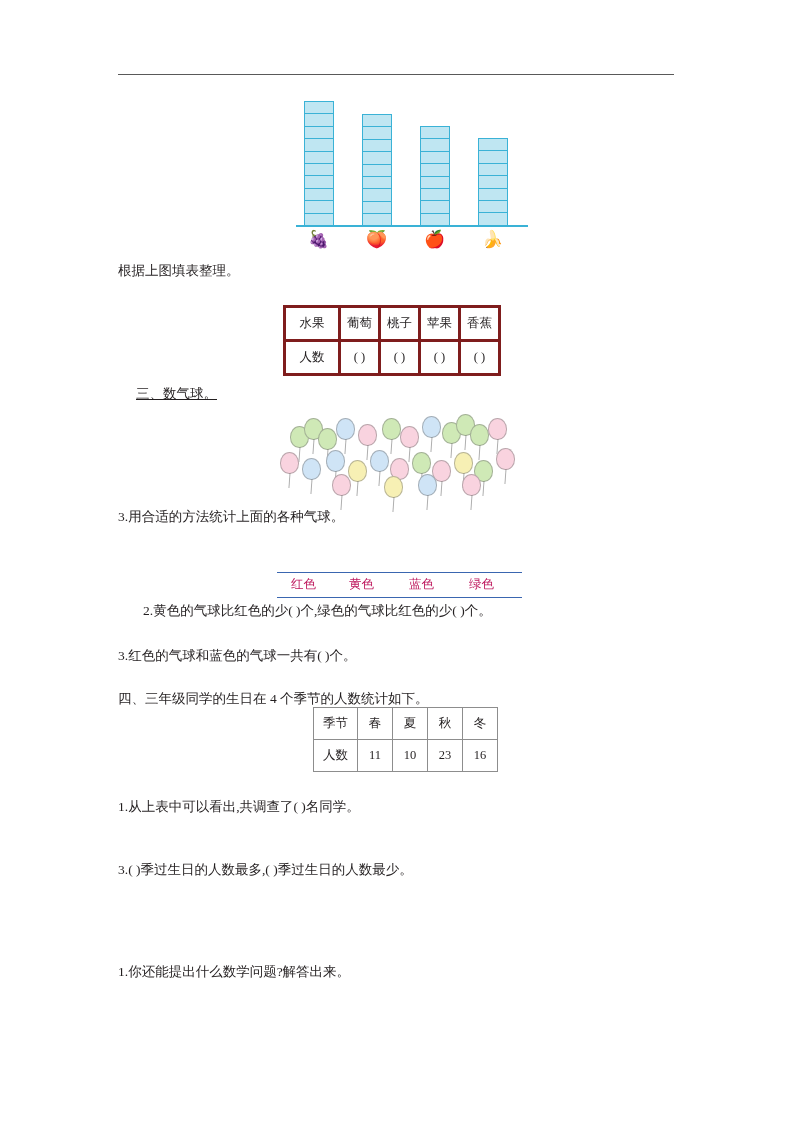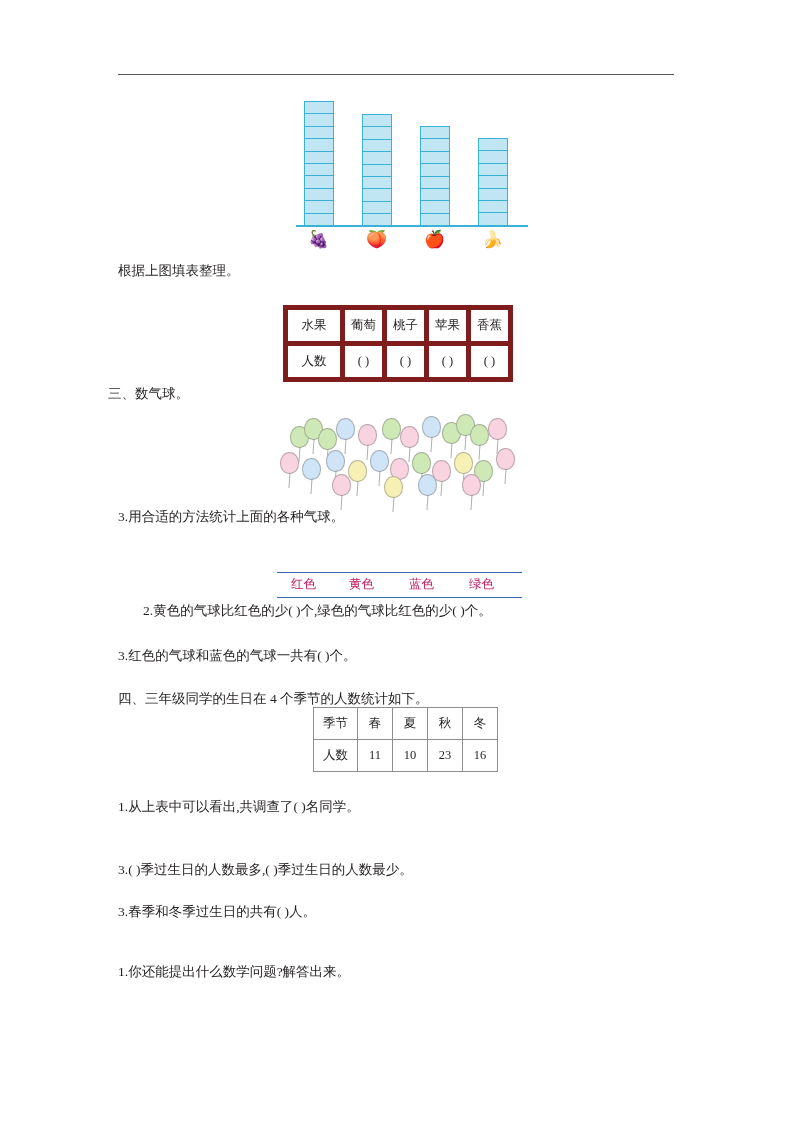--- a/index.html
+++ b/index.html
@@ -95,21 +95,21 @@
 
   
   .fruit-table {
     position: absolute;
     left: 283px;
     top: 305px;
     border-collapse: collapse;
     font-size: 12.5px;
   }
   .fruit-table td {
-    border: 5px solid #7f1d1d;
+    border: 3px solid #7f1d1d;
     padding: 7px 6px;
     text-align: center;
     white-space: nowrap;
     font-family: "Liberation Serif", "DejaVu Serif", serif;
   }
   .fruit-table td.lbl { width: 40px; }
 
   
   .balloons {
     position: absolute;
@@ -256,21 +256,21 @@
     <tr>
       <td class="lbl">人数</td>
       <td>(        )</td>
       <td>(        )</td>
       <td>(        )</td>
       <td>(        )</td>
     </tr>
   </tbody>
     </table>
 
-  <div class="txt" style="left:108px; top:385px;">三、数气球。</div>
+  <div class="txt" style="left:136px; top:385px;text-decoration:underline;">三、数气球。</div>
 
   <div class="balloons">
     <div class="balloon b-green" style="left:18px;  top:14px;"></div>
     <div class="balloon b-green" style="left:32px;  top:6px;"></div>
     <div class="balloon b-green" style="left:46px;  top:16px;"></div>
     <div class="balloon b-blue" style="left:64px;  top:6px;"></div>
     <div class="balloon b-pink" style="left:86px;  top:12px;"></div>
     <div class="balloon b-green" style="left:110px; top:6px;"></div>
     <div class="balloon b-pink" style="left:128px; top:14px;"></div>
     <div class="balloon b-blue" style="left:150px; top:4px;"></div>
@@ -323,16 +323,15 @@
       <td>11</td>
       <td>10</td>
       <td>23</td>
       <td>16</td>
     </tr>
   </tbody>
     </table>
 
   <div class="txt" style="left:118px; top:798px;">1.从上表中可以看出,共调查了(        )名同学。</div>
   <div class="txt" style="left:118px; top:861px;">3.(        )季过生日的人数最多,(        )季过生日的人数最少。</div>
-  <div class="txt" style="left:118px; top:903px;">3.春季和冬季过生日的共有(        )人。</div>
   <div class="txt" style="left:118px; top:963px;">1.你还能提出什么数学问题?解答出来。</div>
 
 </div>
 
 </body></html>

